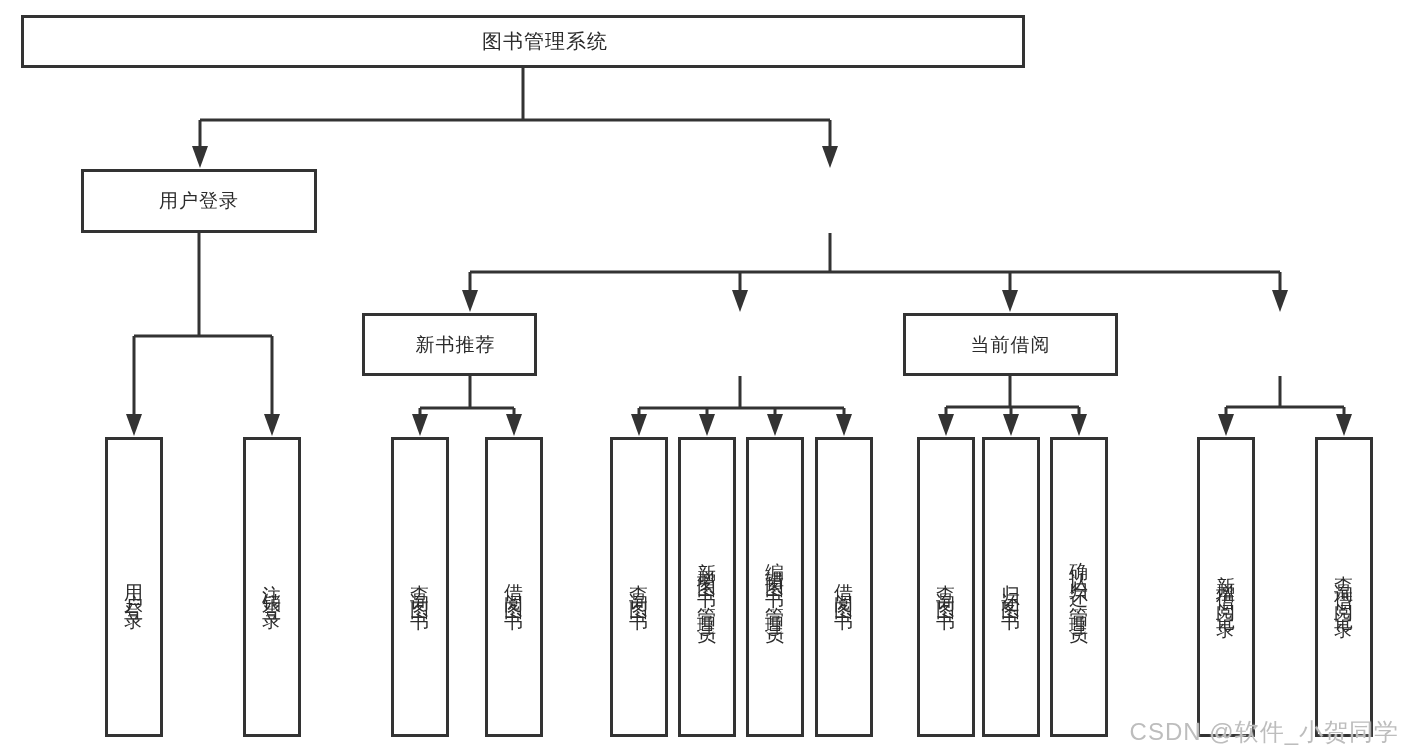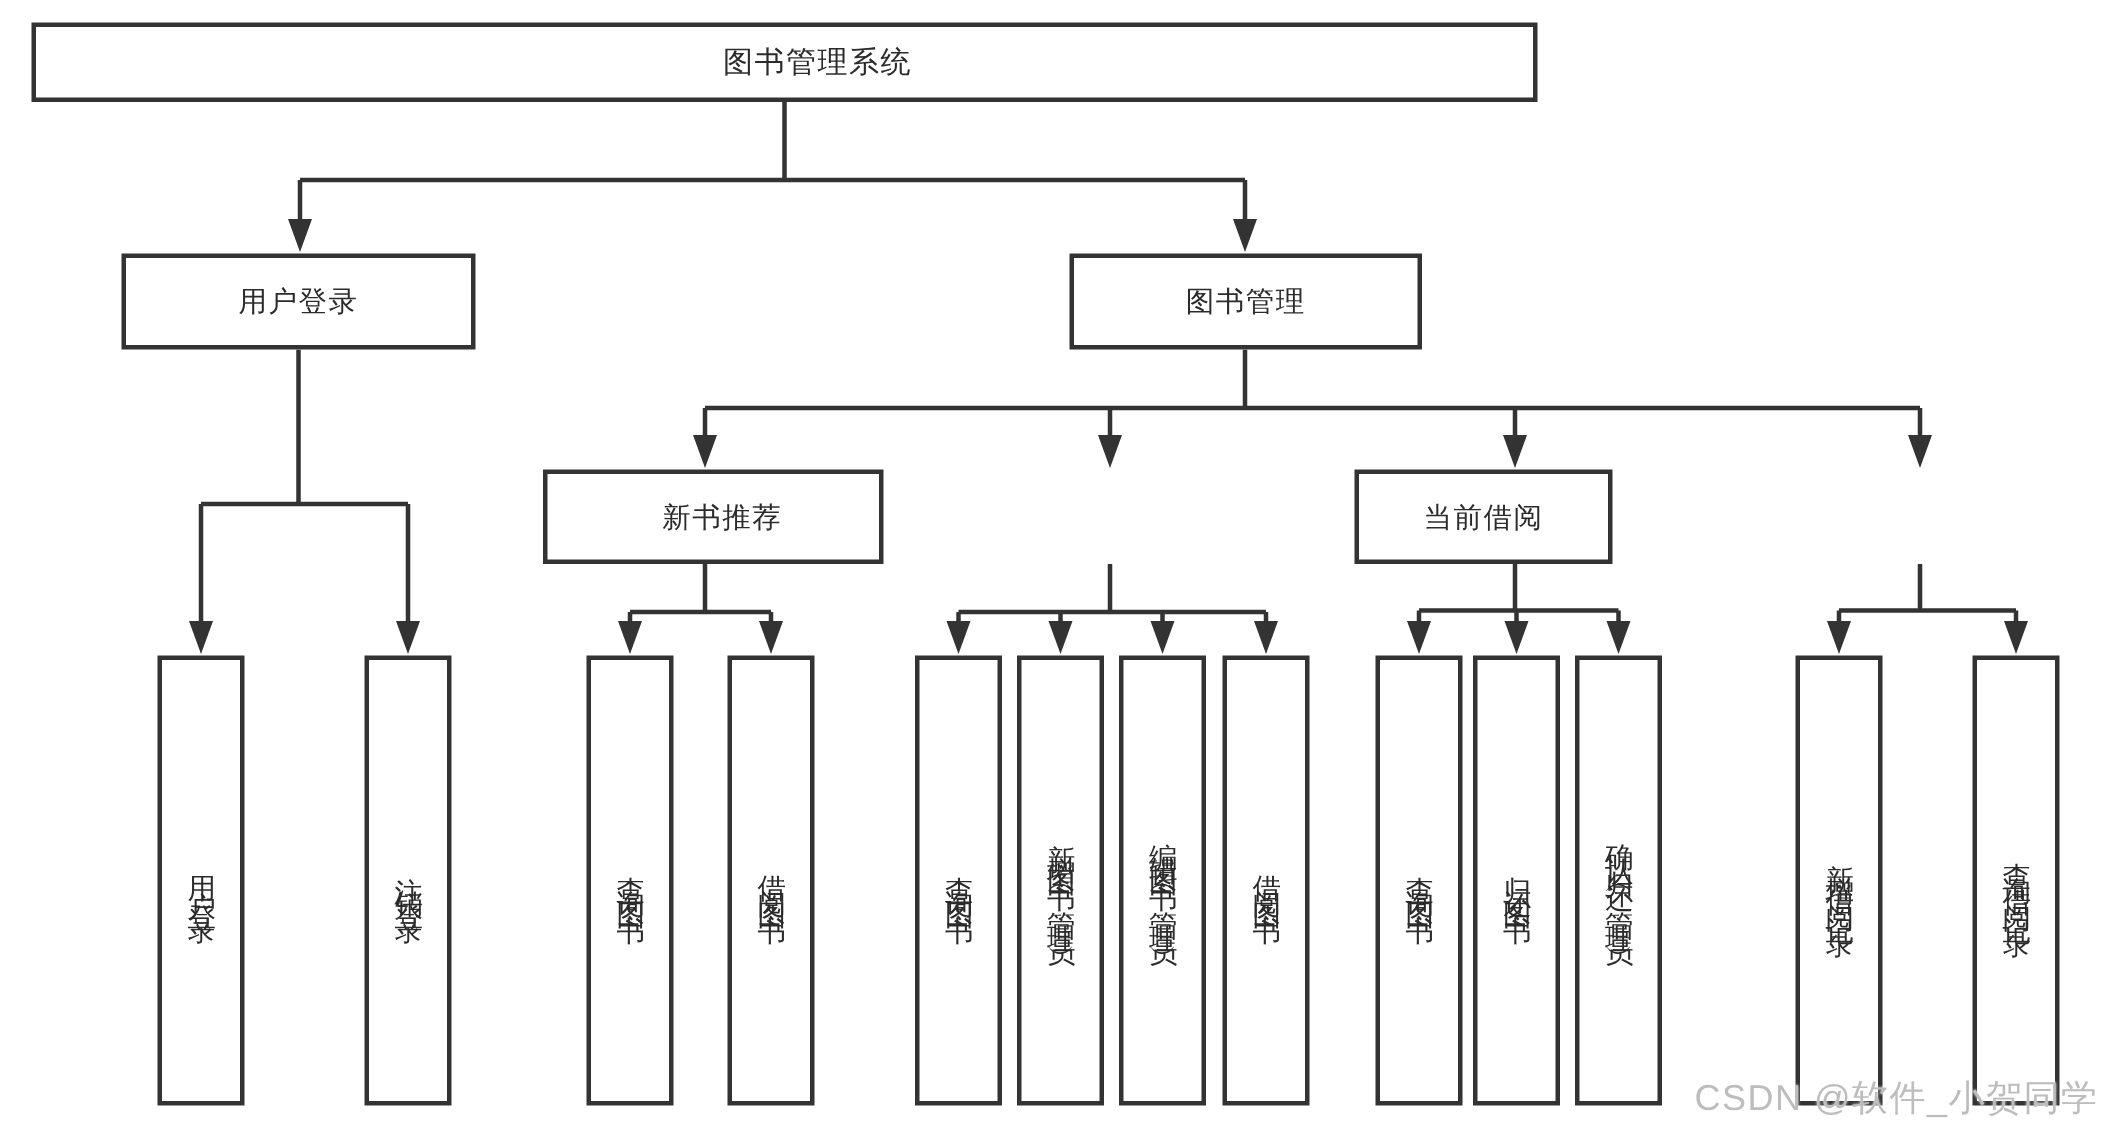--- a/index.html
+++ b/index.html
@@ -110,24 +110,23 @@
       <polygon points="1003,414 1019,414 1011,436"></polygon>
       <polygon points="1071,414 1087,414 1079,436"></polygon>
       <polygon points="1218,414 1234,414 1226,436"></polygon>
       <polygon points="1336,414 1352,414 1344,436"></polygon>
     </g>
   </svg>
 
   <div class="hbox root" style="left:21px; top:15px; width:1004px; height:53px;padding-left:44px;">图书管理系统</div>
 
   <div class="hbox" style="left:81px; top:169px; width:236px; height:64px;">用户登录</div>
-  <div class="hbox" style="left:713px; top:169px; width:235px; height:64px;">图书管理</div>
 
-  <div class="hbox" style="left:362px; top:313px; width:227px; height:63px;padding-left:12px;">新书推荐</div>
-  <div class="hbox" style="left:903px; top:313px; width:172px; height:63px;">当前借阅</div>
+  <div class="hbox" style="left:362px; top:313px; width:175px; height:63px;padding-left:12px;">新书推荐</div>
+  <div class="hbox" style="left:903px; top:313px; width:215px; height:63px;">当前借阅</div>
 
   <div class="vbox" style="left:105px;">
     <span>用户登录</span>
   </div>
   <div class="vbox" style="left:243px;">
     <span>注销登录</span>
   </div>
 
   <div class="vbox" style="left:391px;">
     <span>查询图书</span>

